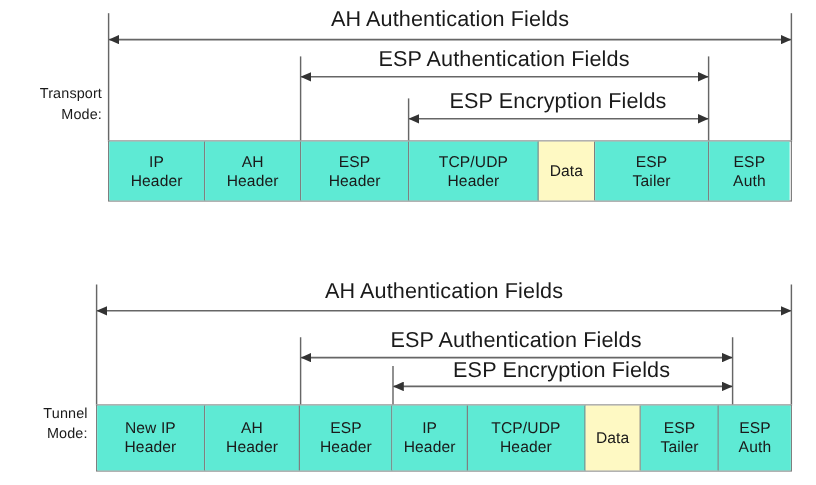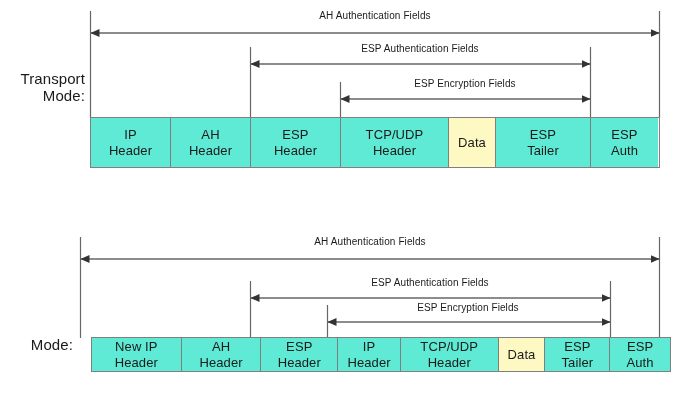--- a/index.html
+++ b/index.html
@@ -26,29 +26,29 @@
     position: absolute;
     left: 0;
     top: 0;
     width: 680px;
     height: 404px;
     pointer-events: none;
   }
   .mode-label {
     position: absolute;
     text-align: right;
-    font-size: 15px;
+    font-size: 12px;
     line-height: 17px;
     color: #1a1a1a;
     letter-spacing: 0.1px;
   }
   .mode-label .ln { display: block; }
   .arrow-label {
     position: absolute;
-    font-size: 10px;
+    font-size: 18px;
     line-height: 14px;
     color: #1a1a1a;
     text-align: center;
     white-space: nowrap;
     transform: translateX(-50%);
     letter-spacing: 0.1px;
   }
   .packet-row {
     position: absolute;
     display: flex;
@@ -150,28 +150,29 @@
       <span class="ln">ESP</span>
       <span class="ln">Tailer</span>
     </div>
     <div class="cell" style="width:67px;">
       <span class="ln">ESP</span>
       <span class="ln">Auth</span>
     </div>
   </div>
 
   <div class="mode-label" style="left:0px; top:336px; width:73px;">
+    <span class="ln">Tunnel</span>
     <span class="ln">Mode:</span>
   </div>
 
   <div class="arrow-label" style="left:370px; top:235px;">AH Authentication Fields</div>
   <div class="arrow-label" style="left:430px; top:276px;">ESP Authentication Fields</div>
   <div class="arrow-label" style="left:468px; top:301px;">ESP Encryption Fields</div>
 
-  <div class="packet-row" style="left:91px; top:337px; width:580px; height:35px;">
+  <div class="packet-row" style="left:80px; top:337px; width:580px; height:56px;">
     <div class="cell" style="width:90px;">
       <span class="ln">New IP</span>
       <span class="ln">Header</span>
     </div>
     <div class="cell" style="width:80px;">
       <span class="ln">AH</span>
       <span class="ln">Header</span>
     </div>
     <div class="cell" style="width:77px;">
       <span class="ln">ESP</span>

